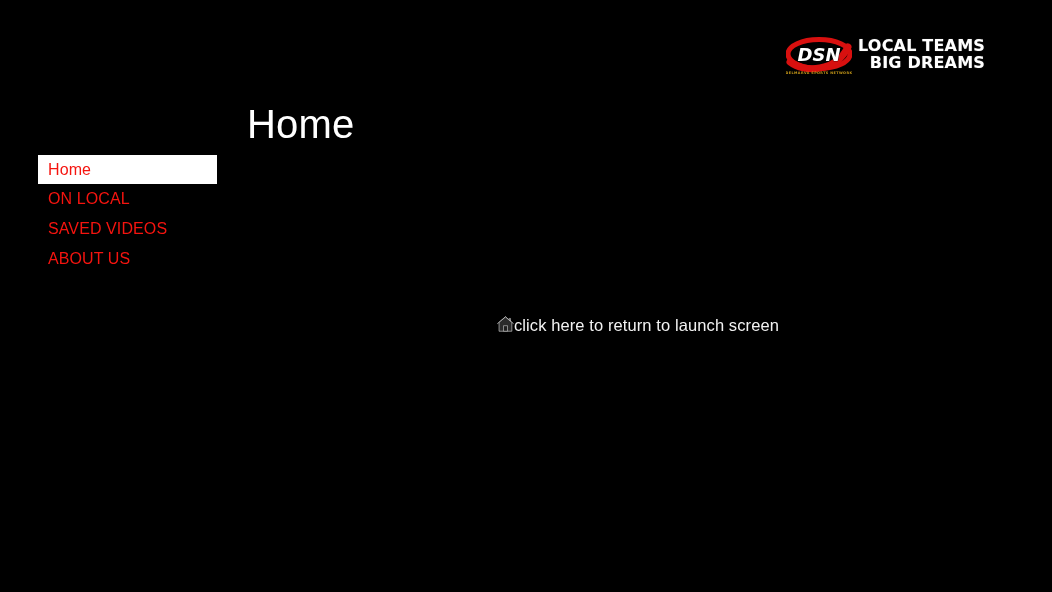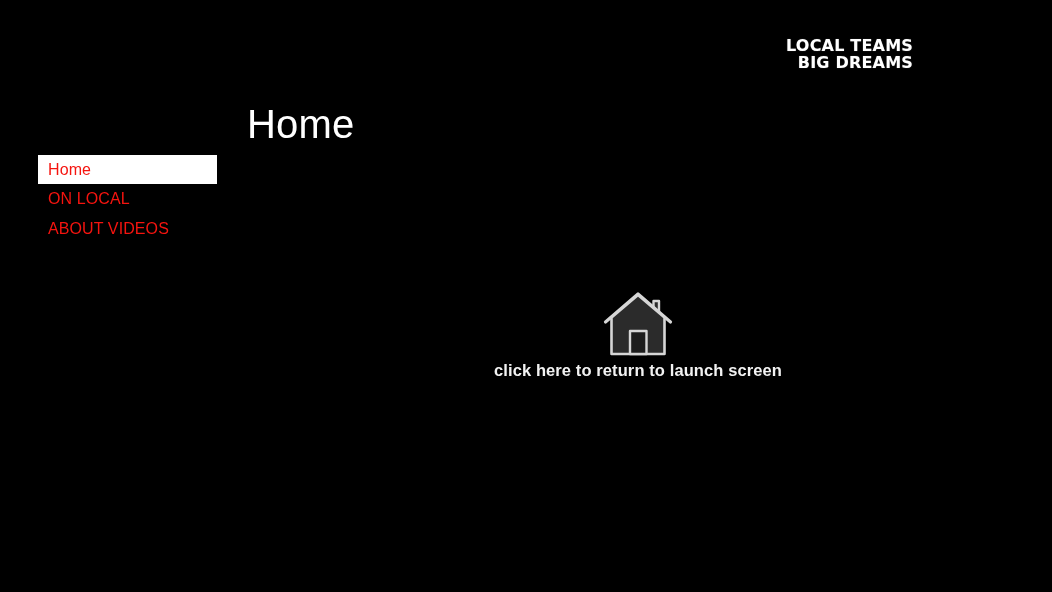--- a/index.html
+++ b/index.html
@@ -91,62 +91,75 @@
     height: 29px;
   }
 
   
   #launch-screen-link {
     position: absolute;
     left: 497px;
     top: 290px;
     width: 282px;
     display: flex;
-    flex-direction: column;
+    flex-direction: row;
     align-items: center;
     cursor: pointer;
-    font-weight: bold;
   }
   #home-icon {
     width: 70px;
     height: 68px;
     display: block;
   }
   #launch-screen-label {
     margin-top: 3px;
     color: #f2f2f2;
     font-size: 16.5px;
     letter-spacing: 0.1px;
     white-space: nowrap;
   }
 </style>
 </head>
 <body>
 
 <div id="brand-logo">
 
+  <div id="logo-mark">
+    <svg width="66" height="46" viewBox="0 0 66 46" xmlns="http://www.w3.org/2000/svg">
+
+      <ellipse cx="33" cy="20" rx="31" ry="14.5" fill="none" stroke="#d8100f" stroke-width="5"></ellipse>
+      <path d="M4 28 C 18 39, 50 38, 62 13" fill="none" stroke="#d8100f" stroke-width="7" stroke-linecap="round"></path>
+
+      <text x="33" y="27" text-anchor="middle" font-family="DejaVu Sans, sans-serif" font-size="18" font-weight="bold" font-style="italic" fill="#ffffff" stroke="#000000" stroke-width="0.7" paint-order="stroke">DSN</text>
+
+      <text x="33" y="40" text-anchor="middle" font-family="DejaVu Sans, sans-serif" font-size="3.4" font-weight="bold" letter-spacing="0.4" fill="#c89a18">DELMARVA SPORTS NETWORK</text>
+    </svg>
+  </div>
 
   <div id="logo-tagline">
     <span class="tagline-line">LOCAL TEAMS</span>
     <span class="tagline-line second">BIG DREAMS</span>
   </div>
 
 </div>
 
 <div id="page-title">Home</div>
 
 <nav id="sidebar-nav">
   <div class="nav-item selected">
     <span>Home</span>
   </div>
   <div class="nav-item">
     <span>ON LOCAL</span>
   </div>
   <div class="nav-item">
-    <span>ABOUT VIDEOS</span>
+    <span>SAVED VIDEOS</span>
+  </div>
+  <div class="nav-item">
+    <span>ABOUT US</span>
   </div>
 </nav>
 
 <div id="launch-screen-link">
 
   <svg id="home-icon" viewBox="0 0 70 68" xmlns="http://www.w3.org/2000/svg">
 
     <path d="M50.5 11 L56 11 L56 24 L50.5 19.5 Z" fill="#2b2b2b" stroke="#d6d6d6" stroke-width="2.4" stroke-linejoin="round"></path>
 
     <path d="M2.5 32 L35 4 L67.5 32" fill="none" stroke="#d6d6d6" stroke-width="3.2" stroke-linejoin="round" stroke-linecap="round"></path>

